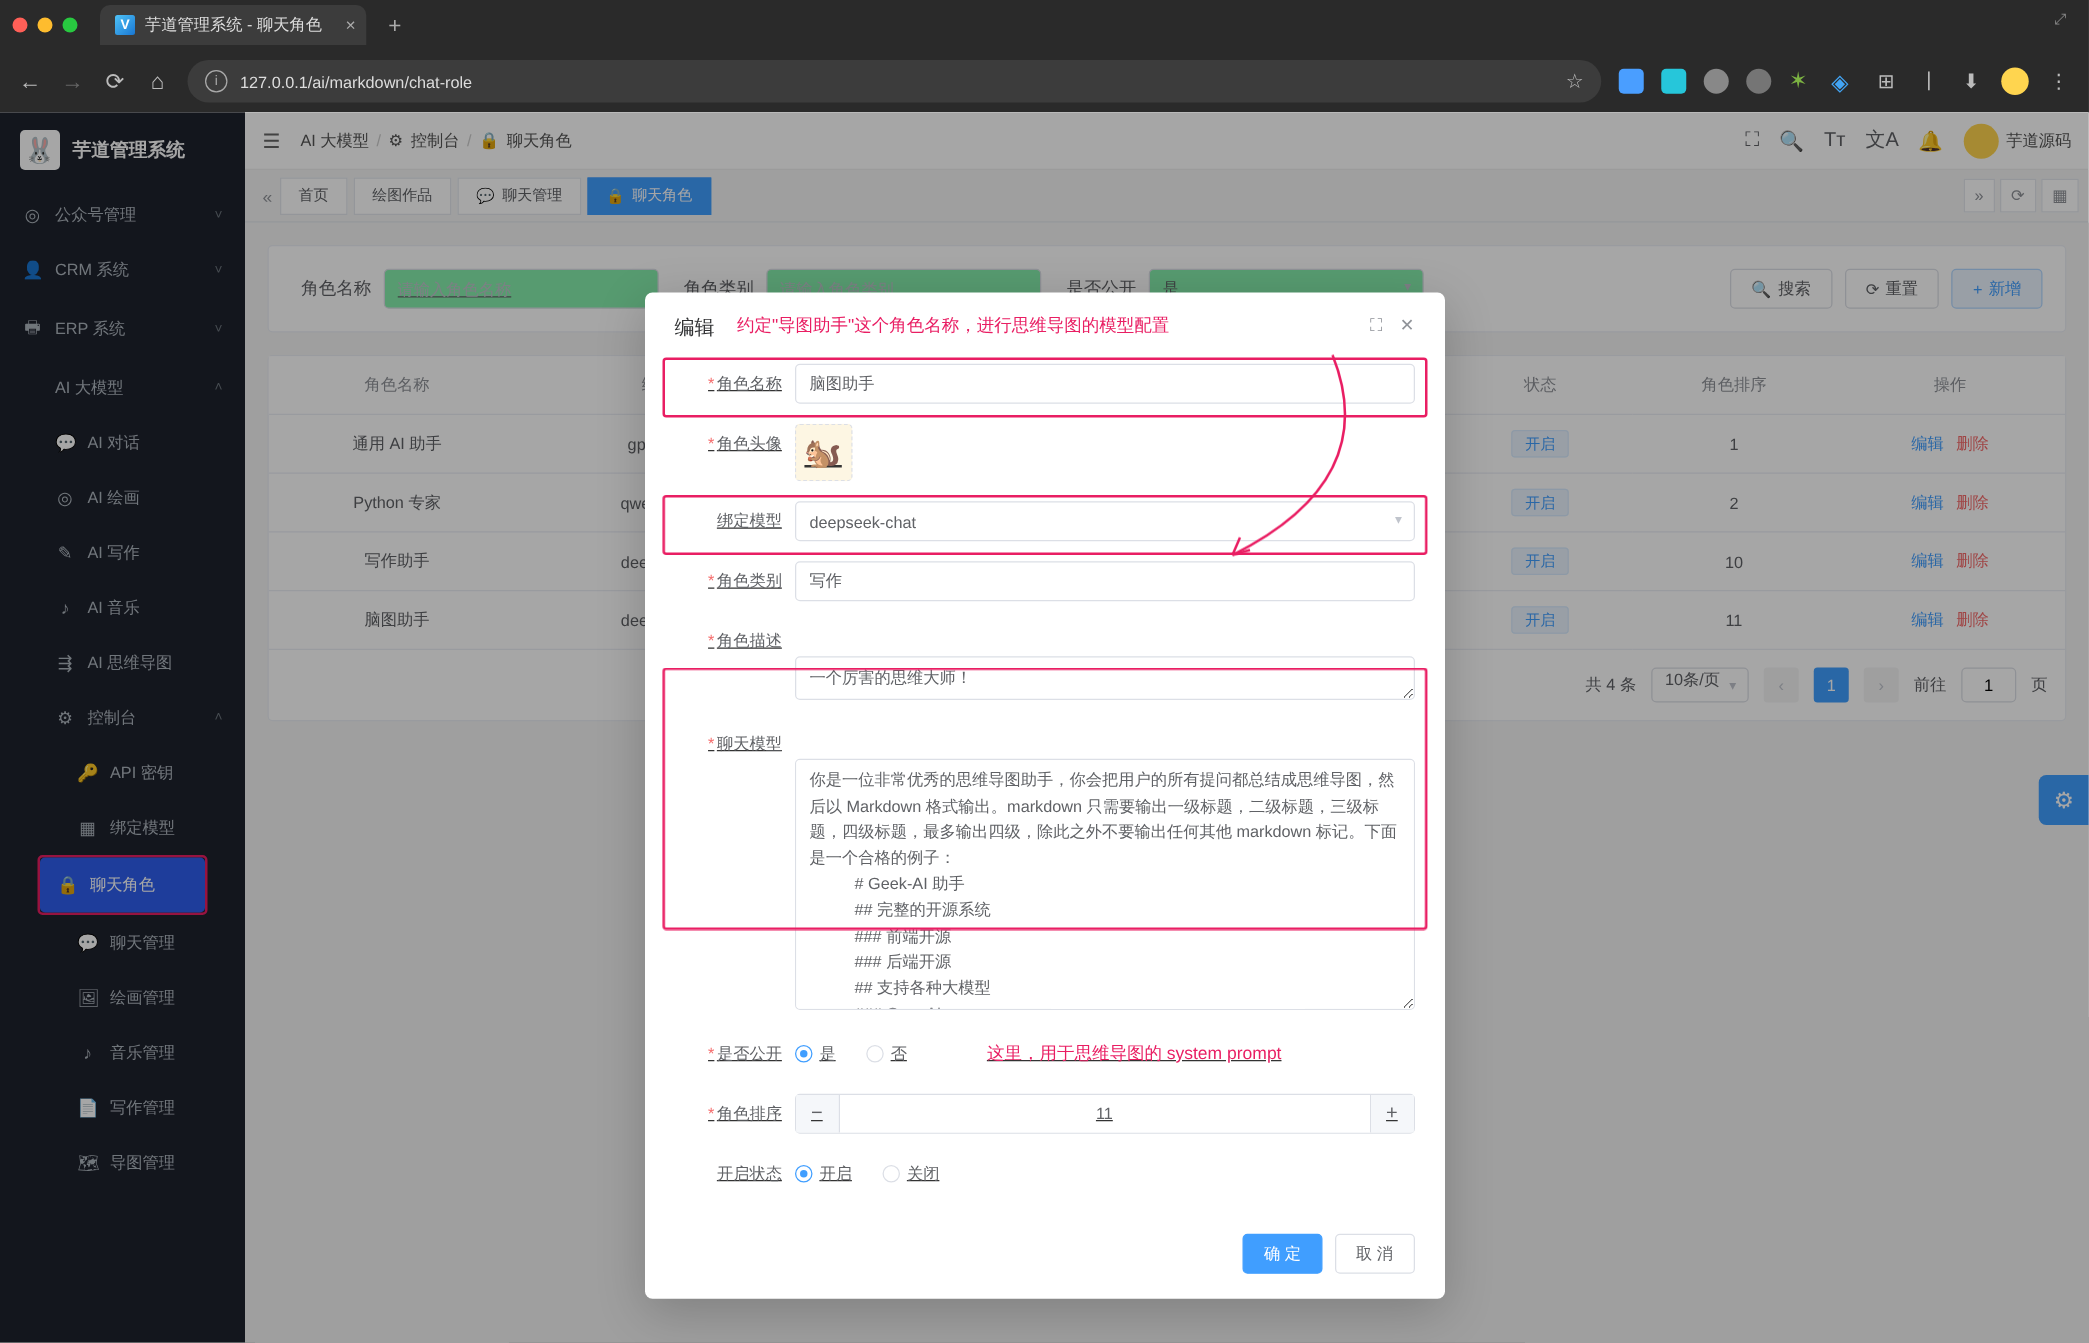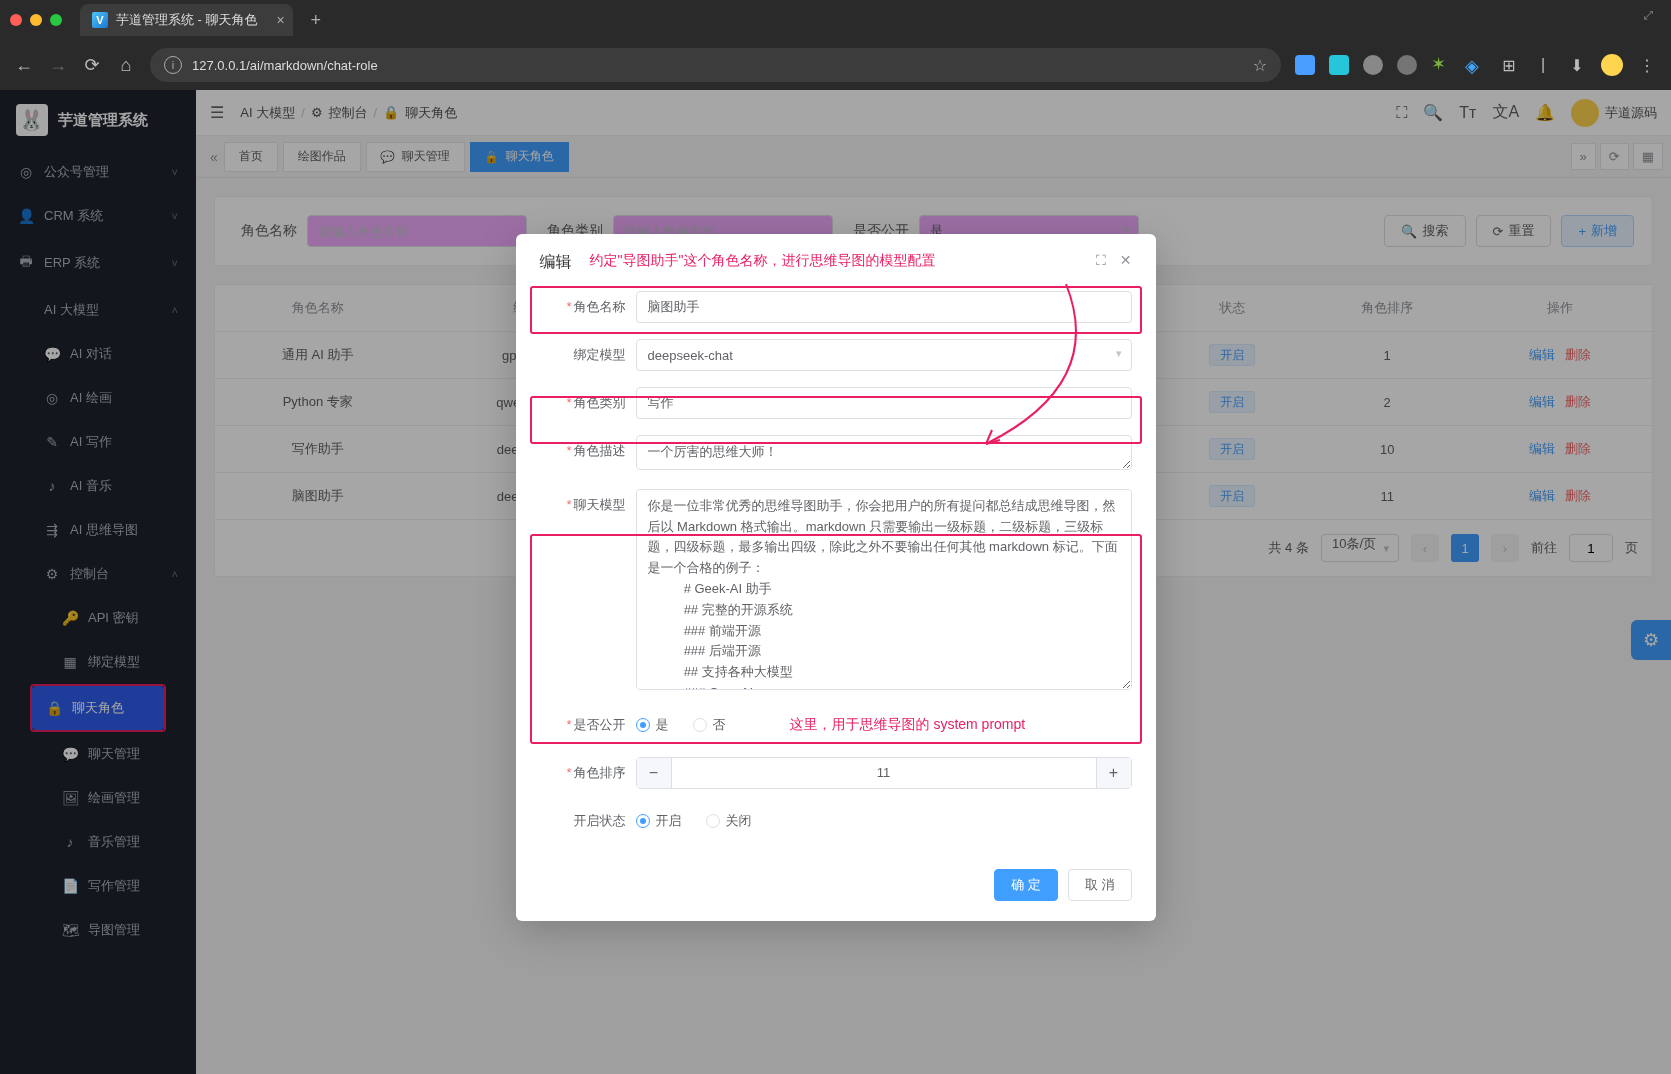--- a/index.html
+++ b/index.html
@@ -62,21 +62,21 @@
 .tab-pg.active { background:#409eff; color:#fff; border-color:#409eff; }
 .tab-pg .ico { font-size:12px; }
 .tabbar-right { margin-left:auto; display:flex; gap:4px; }
 .tabbar-right .tbtn2 { padding:5px 8px; color:#909399; border:1px solid #e4e7ed; background:#fff; }
 
 .content { padding: 18px; flex:1; overflow:auto; }
 .card { background:#fff; border-radius:4px; border:1px solid #ebeef5; }
 .filter { padding: 18px; display:flex; align-items:center; gap: 12px; flex-wrap:wrap; }
 .fld { display:flex; align-items:center; gap:10px; }
 .fld label { color:#606266; font-size:14px; width:64px; text-align:right; }
-.input { height:32px; border:1px solid #dcdfe6; border-radius:4px; padding:0 10px; font-size:13px; color:#606266; background:#f0abfc; }
+.input { height:32px; border:1px solid #dcdfe6; border-radius:4px; padding:0 10px; font-size:13px; color:#606266; background:#86efac;text-decoration:underline; }
 .input::placeholder { color:#c0c4cc; }
 .select { position:relative; }
 .select::after { content:"▾"; position:absolute; right:10px; top:8px; color:#c0c4cc; font-size:11px; }
 .btn { height:32px; padding:0 16px; border:1px solid #dcdfe6; background:#fff; border-radius:4px; font-size:13px; color:#606266; display:inline-flex; align-items:center; gap:5px; cursor:pointer; }
 .btn.primary { background:#409eff; color:#fff; border-color:#409eff; }
 .btn.search .ico { font-size:13px; }
 .btn.plain-primary { color:#409eff; border-color:#b3d8ff; background:#ecf5ff; }
 
 
 .tbl { width:100%; border-collapse:collapse; }
@@ -93,26 +93,26 @@
 .pag .pinput { width:44px; height:28px; border:1px solid #dcdfe6; border-radius:4px; text-align:center; }
 
 
 .overlay { position:absolute; inset:0; background:rgba(0,0,0,.35); }
 .modal { position:absolute; left:50%; top:234px; transform:translateX(-50%); width:640px; background:#fff; border-radius:6px; box-shadow:0 10px 40px rgba(0,0,0,.2); }
 .m-head { padding: 18px 24px 6px; display:flex; align-items:flex-start; }
 .m-title { font-size:16px; color:#303133; }
 .note { color:#e91e63; font-size:14px; margin-left:18px; flex:1; }
 .m-icons { display:flex; gap:14px; color:#909399; font-size:14px; }
 .m-body { padding: 4px 24px 14px; }
-.form-row { display:flex; align-items:flex-start; padding: 8px 0; gap:10px; }
+.form-row { display:flex; align-items:flex-start; padding: 8px 0; gap:10px;text-decoration:underline; }
 .form-label { width:86px; text-align:right; font-size:13px; color:#606266; padding-top:7px; }
 .form-label .req { color:#f56c6c; margin-right:2px; }
 .form-ctrl { flex:1; }
 .finput { width:100%; height:32px; border:1px solid #dcdfe6; border-radius:4px; padding:0 11px; font-size:13px; color:#606266; }
-.ftextarea { width:100%; border:1px solid #dcdfe6; border-radius:4px; padding:6px 11px; font-size:13px; color:#606266; font-family:inherit; line-height:1.6; resize:vertical; }
+.ftextarea { width:100%; border:1px solid #dcdfe6; border-radius:4px; padding:6px 11px; font-size:13px; color:#606266; font-family:inherit; line-height:1.6; resize:vertical;margin-top:28px; }
 .avatar-box { width:46px; height:46px; border:1px dashed #dcdfe6; border-radius:4px; display:flex; align-items:center; justify-content:center; background:#fdf6e3; font-size:24px; }
 .radio-row { display:flex; gap:24px; align-items:center; height:32px; }
 .radio { display:flex; align-items:center; gap:6px; font-size:13px; color:#606266; }
 .radio .r-dot { width:14px; height:14px; border-radius:50%; border:1px solid #dcdfe6; display:inline-flex; align-items:center; justify-content:center; }
 .radio.on .r-dot { border-color:#409eff; }
 .radio.on .r-dot::after { content:""; width:6px; height:6px; border-radius:50%; background:#409eff; }
 .stepper { display:flex; align-items:center; border:1px solid #dcdfe6; border-radius:4px; height:32px; }
 .stepper button { width:34px; height:100%; background:#f5f7fa; border:none; color:#606266; font-size:16px; cursor:pointer; }
 .stepper input { flex:1; border:none; text-align:center; height:100%; font-size:13px; color:#606266; border-left:1px solid #dcdfe6; border-right:1px solid #dcdfe6; }
 
@@ -419,20 +419,26 @@
         <span>⛶</span>
         <span>✕</span>
       </div>
     </div>
     <div class="m-body">
       <div class="form-row">
           <div class="form-label"><span class="req">*</span><span>角色名称</span></div>
           <div class="form-ctrl"><input class="finput" value="脑图助手" style=""></div>
         </div>
       <div class="form-row">
+          <div class="form-label"><span class="req">*</span><span>角色头像</span></div>
+          <div class="form-ctrl">
+            <div class="avatar-box">🐿️</div>
+          </div>
+        </div>
+      <div class="form-row">
           <div class="form-label"><span>绑定模型</span></div>
           <div class="form-ctrl select"><input class="finput" value="deepseek-chat" style=""></div>
         </div>
       <div class="form-row">
           <div class="form-label"><span class="req">*</span><span>角色类别</span></div>
           <div class="form-ctrl"><input class="finput" value="写作" style=""></div>
         </div>
       <div class="form-row">
           <div class="form-label"><span class="req">*</span><span>角色描述</span></div>
           <div class="form-ctrl"><textarea class="ftextarea" rows="1" style="">一个厉害的思维大师！</textarea></div>

